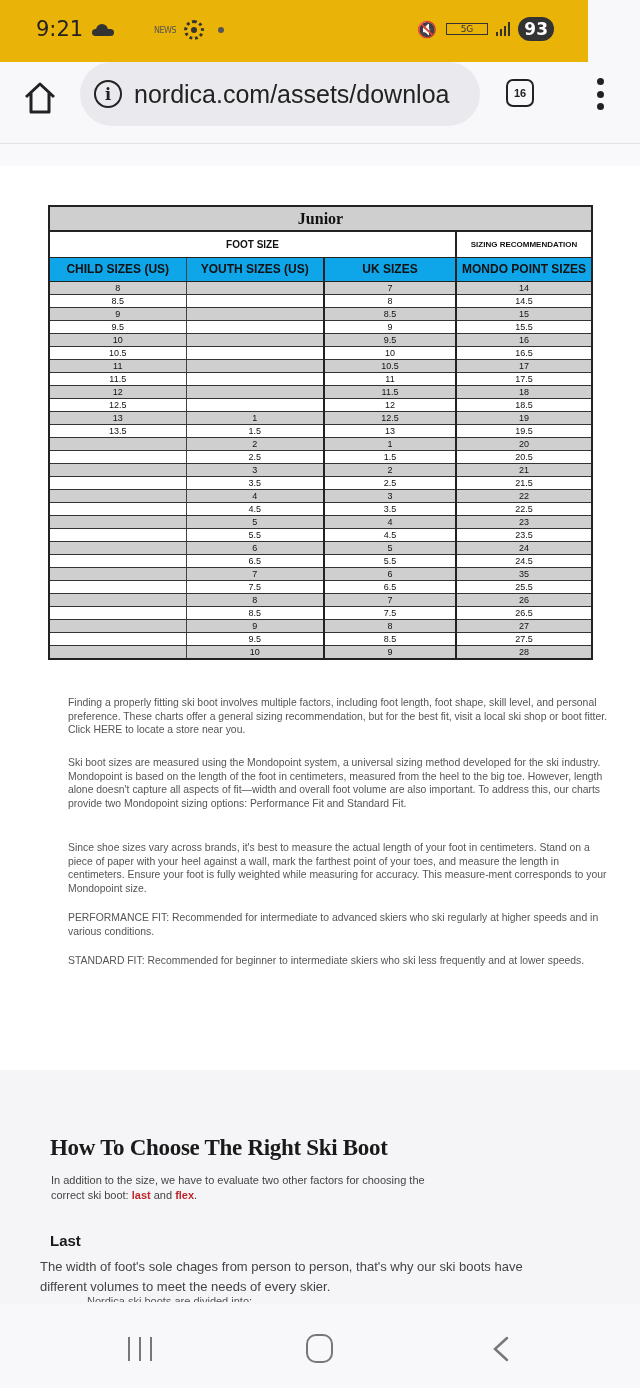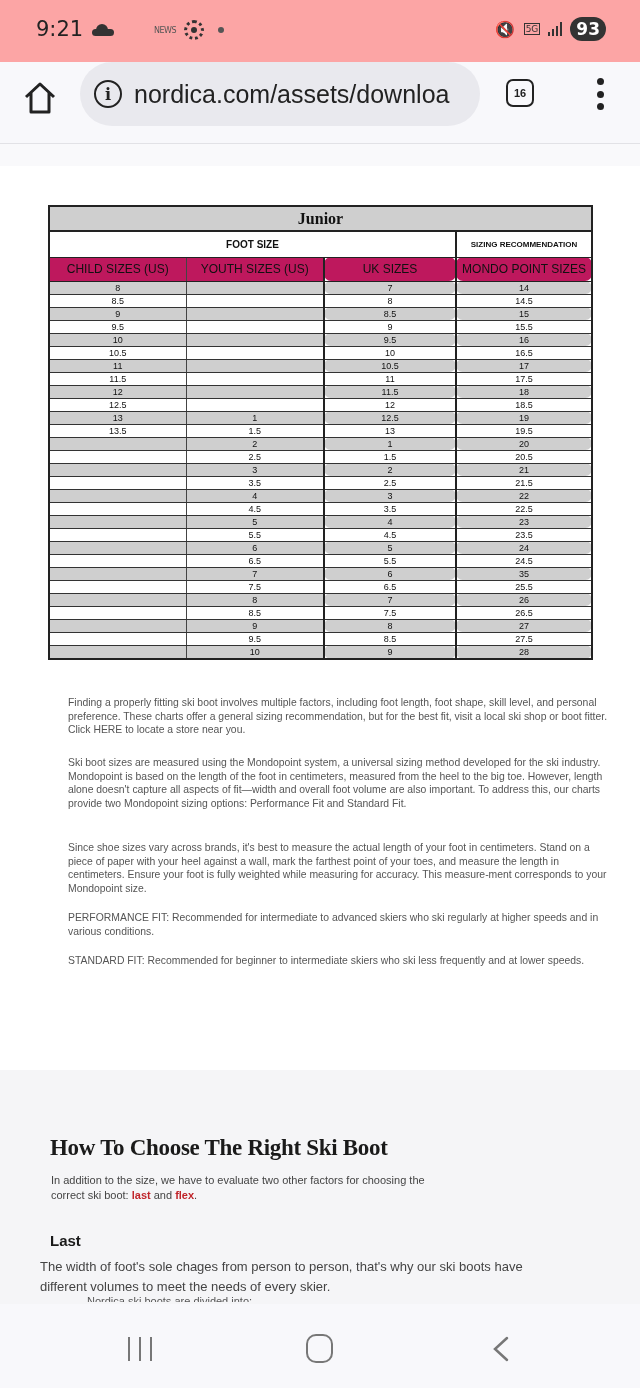--- a/index.html
+++ b/index.html
@@ -1,32 +1,32 @@
 <!DOCTYPE html>
 <html><head>
 <meta charset="utf-8">
 <style>
   * { box-sizing: border-box; margin: 0; padding: 0; }
   html, body { width: 640px; height: 1388px; overflow: hidden; background: #f8f8fb; font-family: "Liberation Sans", sans-serif; }
   .screen { position: relative; width: 640px; height: 1388px; background: #f8f8fb; }
 
   
-  .status-bar { position: absolute; top: 0; left: 0; width: 640px; height: 62px; background: #fca5a5; text-align: right; }
+  .status-bar { position: absolute; top: 0; left: 0; width: 588px; height: 62px; background: #eab308; text-align: right; }
   .status-time { position: absolute; left: 36px; top: 17px; font-size: 21px; color: #222; font-family: "DejaVu Sans", sans-serif; }
   .status-left-icons { position: absolute; left: 92px; top: 20px; display: flex; align-items: center; gap: 8px; }
   .cloud-icon { width: 22px; height: 12px; position: relative; }
   .cloud-icon::before { content: ""; position: absolute; left: 4px; top: 0; width: 12px; height: 12px; background: #333; border-radius: 50%; }
   .cloud-icon::after { content: ""; position: absolute; left: 0; top: 5px; width: 22px; height: 7px; background: #333; border-radius: 4px; }
   .news-icon { font-size: 8px; color: #555; font-family: "DejaVu Sans", sans-serif; letter-spacing: -0.5px; padding-left: 32px; }
   .cbc-icon { width: 20px; height: 20px; border-radius: 50%; border: 3px dotted #333; position: relative; }
   .cbc-icon::after { content: ""; position: absolute; left: 4px; top: 4px; width: 6px; height: 6px; background: #333; border-radius: 50%; }
   .dot-icon { width: 6px; height: 6px; border-radius: 50%; background: #555; margin-left: 6px; }
   .status-right-icons { position: absolute; right: 34px; top: 17px; display: flex; align-items: center; gap: 8px; }
   .mute-icon { font-size: 16px; color: #333; }
-  .fiveg-icon { font-size: 9px; color: #333; border: 1px solid #333; padding: 0 1px; line-height: 10px; font-family: "DejaVu Sans", sans-serif; }
+  .fiveg-icon { font-size: 9px; color: #333; border: 1px solid #333; padding: 0 14px; line-height: 10px; font-family: "DejaVu Sans", sans-serif; }
   .signal-icon { display: flex; align-items: flex-end; gap: 2px; height: 14px; }
   .signal-icon span { width: 2px; background: #333; display: block; }
   .battery-badge { background: #333; color: #fff; font-size: 17px; font-weight: bold; border-radius: 12px; padding: 2px 6px; font-family: "DejaVu Sans", sans-serif; }
 
   
   .browser-bar { position: absolute; top: 62px; left: 0; width: 640px; height: 82px; background: #f8f8fb; border-bottom: 1px solid #e2e2e6; }
   .home-button { position: absolute; left: 22px; top: 18px; width: 36px; height: 36px; }
   .url-pill { position: absolute; left: 80px; top: 0; width: 400px; height: 64px; background: #e9e9ee; border-radius: 32px; display: flex; align-items: center; overflow: hidden; }
   .info-icon { margin-left: 14px; width: 28px; height: 28px; border: 2.5px solid #222; border-radius: 50%; display: flex; align-items: center; justify-content: center; font-size: 16px; font-weight: bold; color: #222; font-family: "DejaVu Serif", serif; flex-shrink: 0; }
   .url-text { margin-left: 12px; font-size: 25px; color: #222; white-space: nowrap; font-family: "Liberation Sans", sans-serif; }
@@ -40,24 +40,24 @@
 
   .size-table { position: absolute; left: 48px; top: 61px; width: 543px; border-collapse: collapse; table-layout: fixed; border: 2px solid #222; }
   .size-table td, .size-table th { border-left: 1px solid #444; border-right: 1px solid #444; text-align: center; font-family: "Liberation Sans", sans-serif; color: #111; }
   .size-table col.c1 { width: 137px; }
   .size-table col.c2 { width: 138px; }
   .size-table col.c3 { width: 132px; }
   .size-table col.c4 { width: 136px; }
   .size-table .title-row th { background: #cfcfcf; height: 25px; font-family: "Liberation Serif", serif; font-size: 16px; font-weight: bold; border-bottom: 2px solid #222; }
   .size-table .group-row th { background: #fff; height: 26px; font-size: 10px; font-weight: bold; border-bottom: 1.5px solid #222; }
   .size-table .group-row th.rec { font-size: 8px; border-left: 2px solid #222; }
-  .size-table .head-row th { background: #be185d; height: 24px; font-size: 12px; font-weight: normal; border-bottom: 1.5px solid #222; }
+  .size-table .head-row th { background: #0ea5e9; height: 24px; font-size: 12px; font-weight: bold; border-bottom: 1.5px solid #222; }
   .size-table td { height: 13px; font-size: 9px; line-height: 12px; border-bottom: 1px solid #333; padding: 0; }
   .size-table tr.shade td { background: #cfcfcf; }
-  .size-table .thick-l { border-left: 2px solid #222; border-radius: 7px; }
+  .size-table .thick-l { border-left: 2px solid #222; }
 
   .para { position: absolute; left: 49px; width: 545px; font-size: 10.4px; line-height: 13.6px; color: #555; font-family: "Liberation Sans", sans-serif; margin-left: 19px; }
 
   .guide-section { position: absolute; top: 926px; left: 0; width: 640px; height: 240px; background: #f5f5f7; text-decoration: underline; }
   .guide-title { position: absolute; left: 50px; top: 65px; font-family: "Liberation Serif", serif; font-size: 23px; font-weight: bold; color: #1a1a1a; letter-spacing: -0.3px; }
   .guide-intro { position: absolute; left: 51px; top: 103px; width: 400px; font-size: 11px; line-height: 14.5px; color: #444; }
   .guide-intro .accent { color: #c0252b; font-weight: bold; }
   .last-heading { position: absolute; left: 50px; top: 162px; font-size: 15px; color: #1a1a1a; font-family: "Liberation Sans", sans-serif; }
   .last-text { position: absolute; left: 40px; top: 187px; width: 490px; font-size: 13px; line-height: 20px; color: #444; }
   .cutoff-text { position: absolute; left: 51px; top: 224px; font-size: 11px; color: #555; height: 8px; overflow: hidden; line-height: 14px; margin-left: 36px; }

